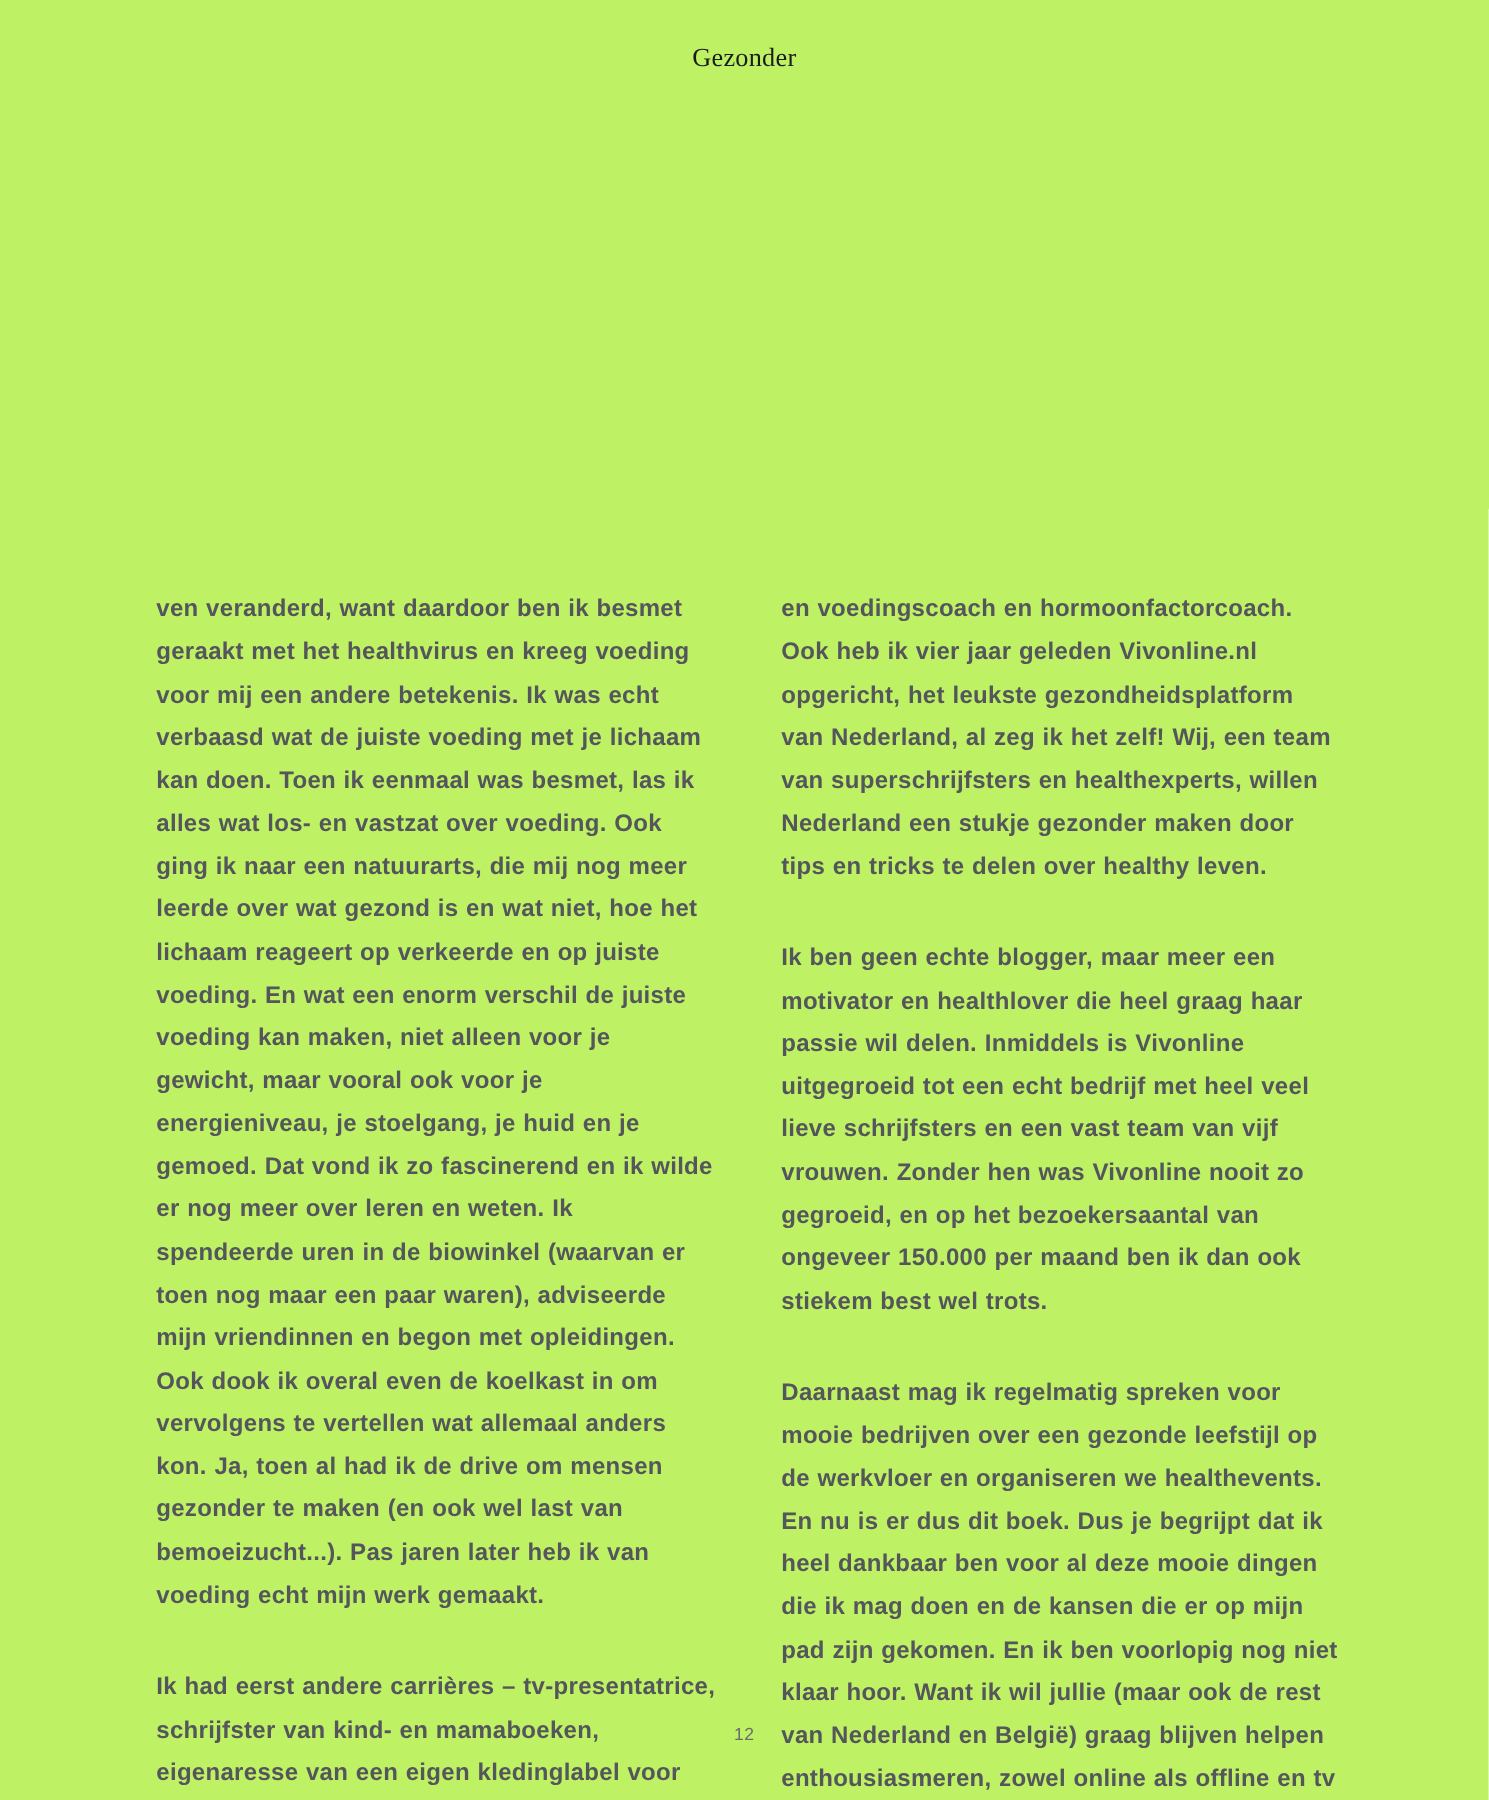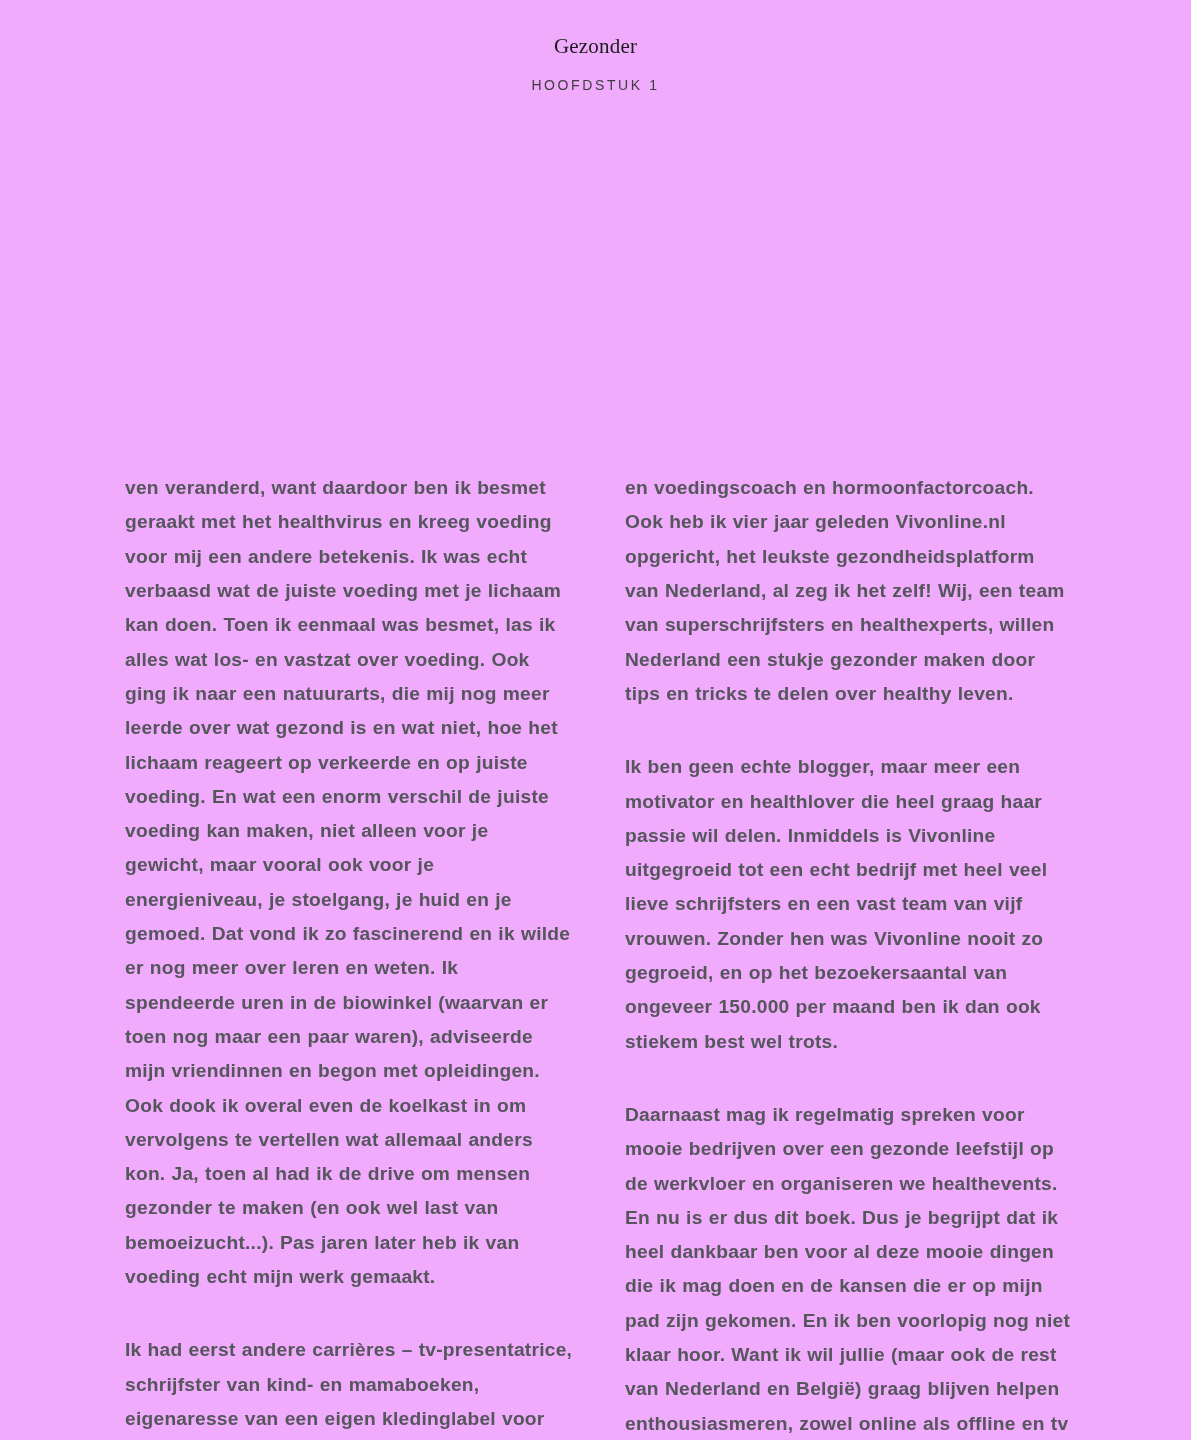--- a/index.html
+++ b/index.html
@@ -4,21 +4,21 @@
 <style>
   html, body {
     margin: 0;
     padding: 0;
     background: #ffffff;
   }
   .page {
     position: relative;
     width: 1191px;
     height: 1440px;
-    background: #f0abfc;
+    background: #bef264;
     overflow: hidden;
     font-family: "Liberation Sans", sans-serif;
     -webkit-font-smoothing: antialiased;
   }
 
   
   .runhead {
     position: absolute;
     top: 36px;
     left: 0;
@@ -85,32 +85,32 @@
 </style>
 </head>
 <body>
 
 <div class="page">
 
   <div class="runhead">
     <div class="logo">
       <span>Gezonder</span>
     </div>
-    <div class="chapter-label">HOOFDSTUK 1</div>
   </div>
 
   <div class="columns">
 
     <div class="col">
       <p class="para">ven veranderd, want daardoor ben ik besmet geraakt met het healthvirus en kreeg voeding voor mij een andere betekenis. Ik was echt verbaasd wat de juiste voeding met je lichaam kan doen. Toen ik eenmaal was besmet, las ik alles wat los- en vastzat over voeding. Ook ging ik naar een natuurarts, die mij nog meer leerde over wat gezond is en wat niet, hoe het lichaam reageert op verkeerde en op juiste voeding. En wat een enorm verschil de juiste voeding kan maken, niet alleen voor je gewicht, maar vooral ook voor je energieniveau, je stoelgang, je huid en je gemoed. Dat vond ik zo fascinerend en ik wilde er nog meer over leren en weten. Ik spendeerde uren in de biowinkel (waarvan er toen nog maar een paar waren), adviseerde mijn vriendinnen en begon met opleidingen. Ook dook ik overal even de koelkast in om vervolgens te vertellen wat allemaal anders kon. Ja, toen al had ik de drive om mensen gezonder te maken (en ook wel last van bemoeizucht...). Pas jaren later heb ik van voeding echt mijn werk gemaakt.</p>
       <p class="para">Ik had eerst andere carrières – tv-presentatrice, schrijfster van kind- en mamaboeken, eigenaresse van een eigen kledinglabel voor zwangere vrouwen en van een stichting voor kinderen – die allemaal niets met voeding te maken hadden, maar uiteindelijk ging het bloed kruipen waar het niet gaan kon. En dus ben ik na mijn scheiding begonnen met verschillende studies, onder andere opleidingen tot orthomoleculair voedingstherapeut, gewichtsconsulente, kind-</p>
     </div>
 
     <div class="col">
       <p class="para">en voedingscoach en hormoonfactorcoach. Ook heb ik vier jaar geleden Vivonline.nl opgericht, het leukste gezondheidsplatform van Nederland, al zeg ik het zelf! Wij, een team van superschrijfsters en healthexperts, willen Nederland een stukje gezonder maken door tips en tricks te delen over healthy leven.</p>
       <p class="para">Ik ben geen echte blogger, maar meer een motivator en healthlover die heel graag haar passie wil delen. Inmiddels is Vivonline uitgegroeid tot een echt bedrijf met heel veel lieve schrijfsters en een vast team van vijf vrouwen. Zonder hen was Vivonline nooit zo gegroeid, en op het bezoekersaantal van ongeveer 150.000 per maand ben ik dan ook stiekem best wel trots.</p>
       <p class="para">Daarnaast mag ik regelmatig spreken voor mooie bedrijven over een gezonde leefstijl op de werkvloer en organiseren we healthevents. En nu is er dus dit boek. Dus je begrijpt dat ik heel dankbaar ben voor al deze mooie dingen die ik mag doen en de kansen die er op mijn pad zijn gekomen. En ik ben voorlopig nog niet klaar hoor. Want ik wil jullie (maar ook de rest van Nederland en België) graag blijven helpen enthousiasmeren, zowel online als offline en tv of tijdens events, omdat ik je beloof dat je je zoveel gezonder, blijer en slanker gaat voelen en dat ik je ga laten zien dat gezonder leven makkelijker en leuker is dan je denkt. En ik hoop je echt een beetje gezonder te mogen maken.</p>
     </div>
 
   </div>
 
+  <div class="folio">12</div>
 
 </div>
 
 </body></html>

